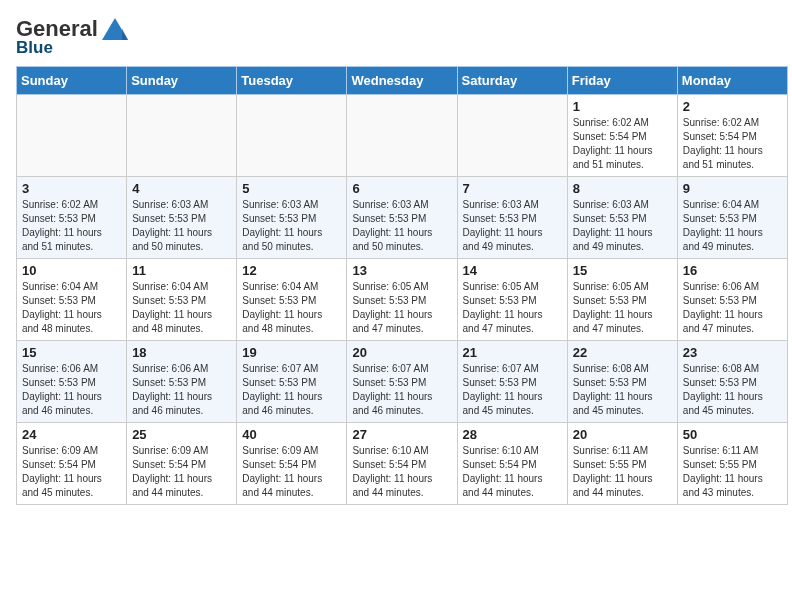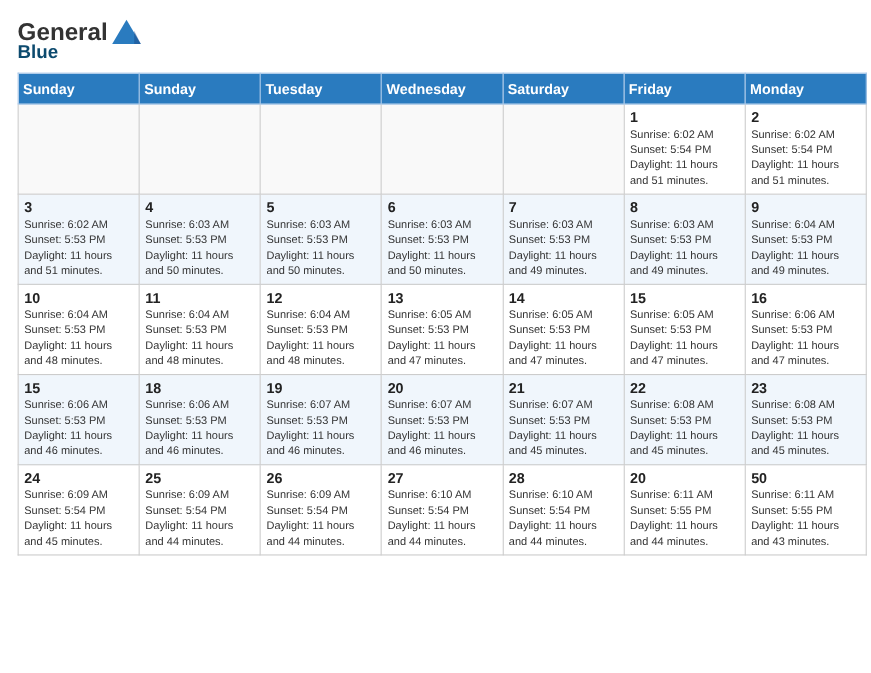--- a/index.html
+++ b/index.html
@@ -300,21 +300,21 @@
 and 45 minutes.</div>
           </td>
           <td>
             <span class="day-number">25</span>
             <div class="day-info" style="white-space: pre-line;">Sunrise: 6:09 AM
 Sunset: 5:54 PM
 Daylight: 11 hours
 and 44 minutes.</div>
           </td>
           <td>
-            <span class="day-number">26</span>
+            <span class="day-number">40</span>
             <div class="day-info" style="white-space: pre-line;">Sunrise: 6:09 AM
 Sunset: 5:54 PM
 Daylight: 11 hours
 and 44 minutes.</div>
           </td>
           <td>
             <span class="day-number">27</span>
             <div class="day-info" style="white-space: pre-line;">Sunrise: 6:10 AM
 Sunset: 5:54 PM
 Daylight: 11 hours

